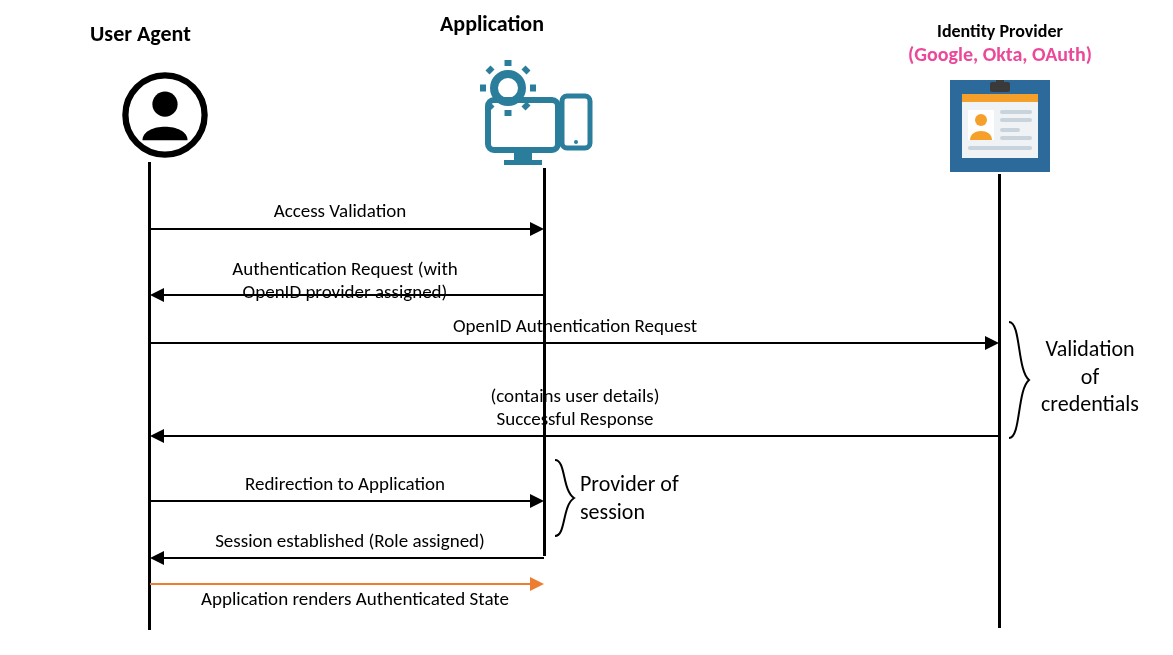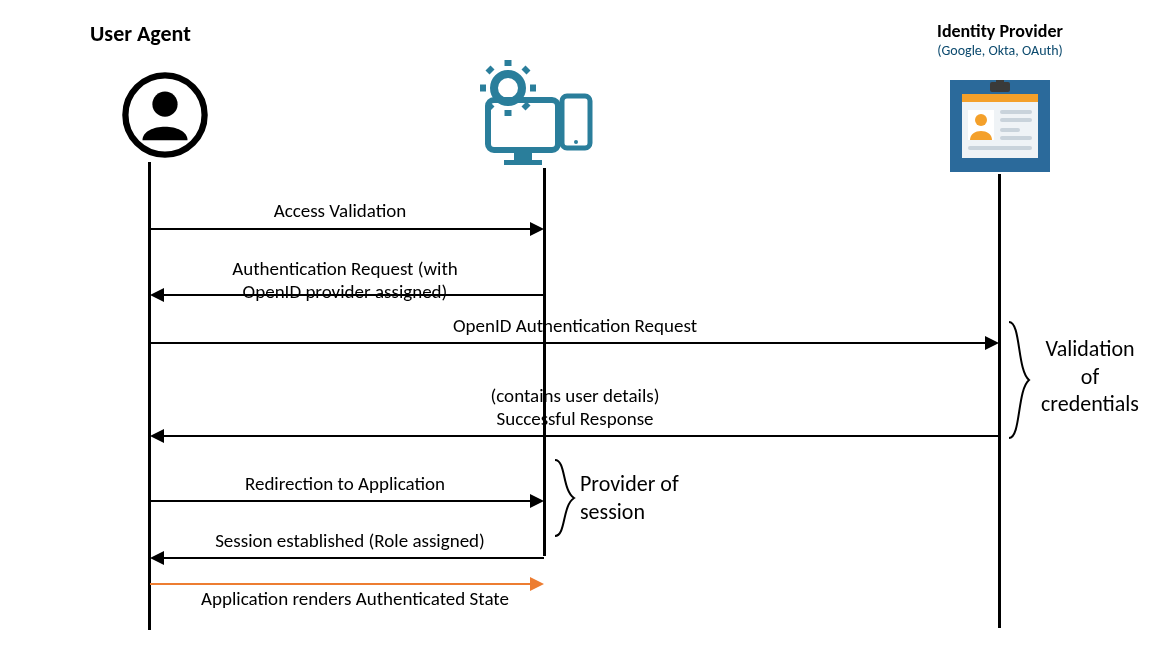--- a/index.html
+++ b/index.html
@@ -16,23 +16,23 @@
     width: 1173px;
     height: 655px;
   }
   .actor-title {
     position: absolute;
     font-weight: 700;
     font-size: 22px;
     text-align: left;
   }
   .actor-sub {
-    font-weight: 400;
-    font-size: 14px;
-    color: #0c4a6e;
+    font-weight: 700;
+    font-size: 20px;
+    color: #ec4899;
   }
   .lifeline {
     position: absolute;
     width: 3px;
     background: #000;
   }
   .arrow {
     position: absolute;
     height: 2px;
     background: #000;
@@ -55,20 +55,21 @@
     position: absolute;
   }
 </style>
 </head>
 <body>
 
 <div class="canvas">
 
   <div class="actor-title" style="left:90px; top:20px; width:160px;">User Agent</div>
 
+  <div class="actor-title" style="left:440px; top:10px; width:180px;">Application</div>
 
   <div style="position:absolute; left:900px; top:20px; width:200px; text-align:center;">
     <div style="font-weight:700; font-size:18px;">Identity Provider</div>
     <div class="actor-sub">(Google, Okta, OAuth)</div>
   </div>
 
   <div style="position:absolute; left:120px; top:70px; width:90px; height:90px;">
     <svg viewBox="0 0 100 100" width="90" height="90">
       <circle cx="50" cy="50" r="44" fill="none" stroke="#000" stroke-width="7"></circle>
       <circle cx="50" cy="38" r="14" fill="#000"></circle>

